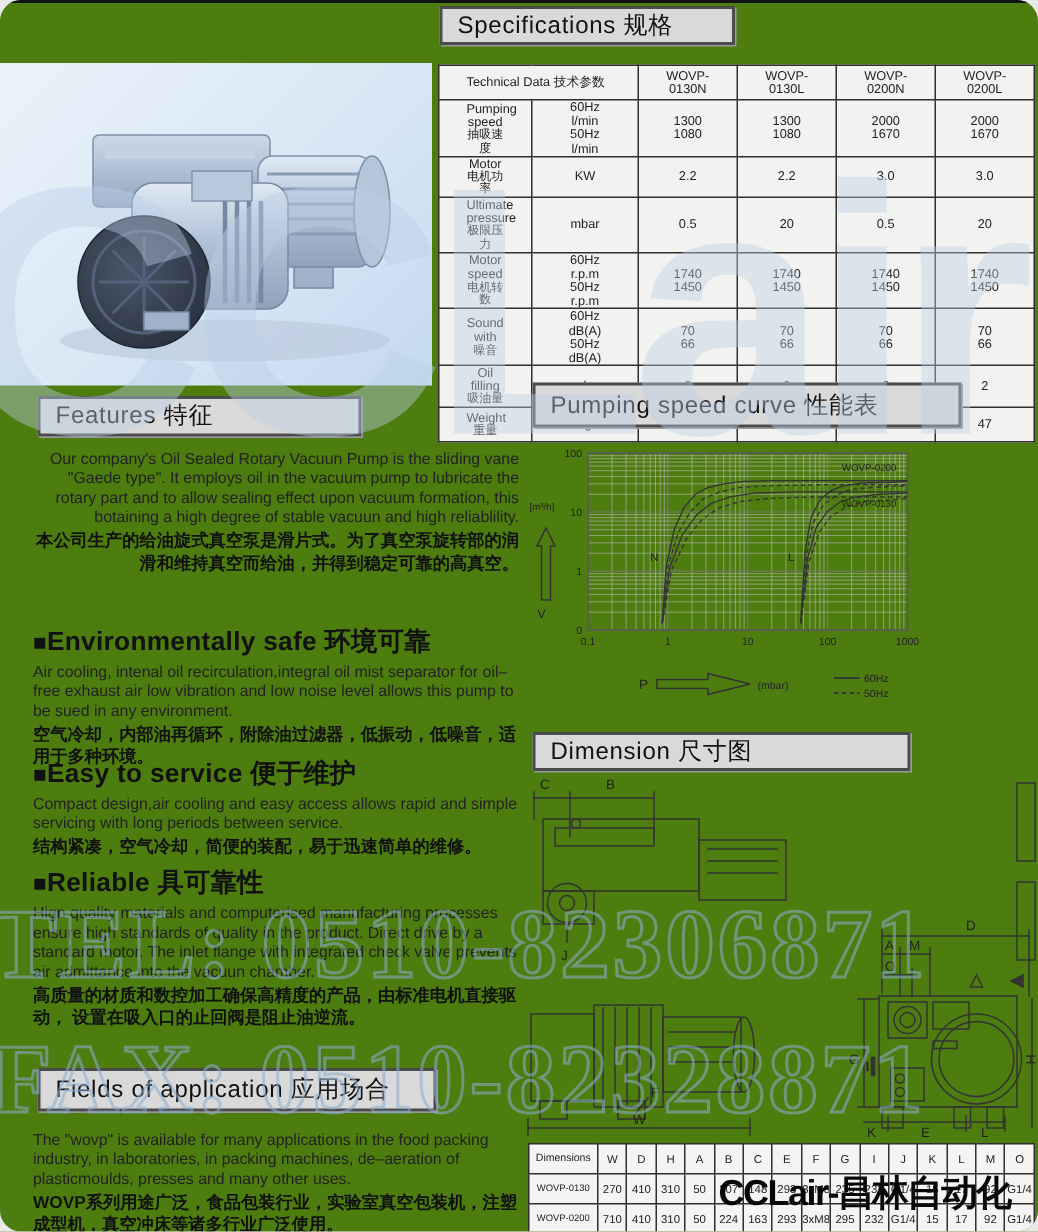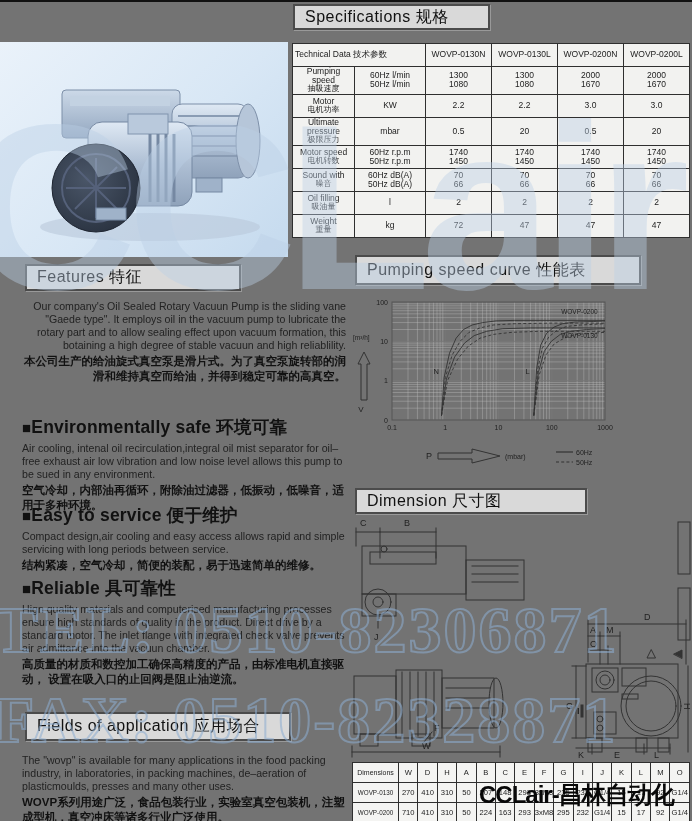--- a/index.html
+++ b/index.html
@@ -1,31 +1,31 @@
 <!DOCTYPE html>
 <html><head>
 <meta charset="utf-8">
 <style>
   html,body{margin:0;padding:0;background:#e9e9e9;}
-  .page{position:relative;width:692px;height:821px;background:#737373;overflow:hidden;
-        font-family:"Liberation Sans",sans-serif;color:#1c1c1c;}
+  .page{position:relative;width:692px;height:821px;background:#4d7c0f;overflow:hidden;
+        font-family:"Liberation Sans",sans-serif;color:#1c1c1c;border-radius:14px;}
   .top-rule{position:absolute;left:0;top:0;width:692px;height:2px;background:#111;}
 
   
   .hdr-box{position:absolute;background:#d9d9d9;border:2px solid #4b4b4b;box-shadow:1px 1px 0 #999;
            font-size:16px;letter-spacing:.5px;color:#111;display:flex;align-items:center;padding:0 10px;box-sizing:border-box;}
 
   
   .photo{position:absolute;left:0;top:42px;width:288px;height:215px;
          background:linear-gradient(135deg,#eaf2fa 0%,#d8e7f5 55%,#c5daee 100%);}
 
   
   .spec-wrap{position:absolute;left:292px;top:43px;width:397px;}
   table.spec{border-collapse:collapse;table-layout:fixed;width:397px;background:#f2f2f0;}
-  table.spec th,table.spec td{border:1px solid #2f2f2f;padding:0 2px;font-size:8.5px;line-height:1.08;
+  table.spec th,table.spec td{border:1px solid #2f2f2f;padding:0 18px;font-size:8.5px;line-height:1.08;
      text-align:center;vertical-align:middle;height:22px;overflow:hidden;font-weight:normal;color:#222;}
   table.spec td.lab{text-align:center;font-size:8.5px;}
   table.spec th{font-size:8.5px;}
   table.spec .zh{font-size:8px;}
 
   
   .tblock{position:absolute;left:22px;width:324px;}
   .tblock p{margin:0 0 2px 0;}
   .en{font-size:10.6px;line-height:1.22;color:#222;}
   .zh-p{font-size:11.5px;line-height:1.3;color:#111;font-weight:600;}
@@ -434,21 +434,21 @@
         <text x="175.399236345535" y="85.7404104771432" font-size="7.5" fill="#222" font-family="Liberation Sans, sans-serif">L</text>
         <text x="76" y="171" font-size="9" fill="#222" font-family="Liberation Sans, sans-serif">P</text>
         <path d="M88 165 L122 165 L122 161 L150 168 L122 175 L122 171 L88 171 Z" fill="none" stroke="#333" stroke-width="1"></path>
         <text x="155" y="171" font-size="7" fill="#222" font-family="Liberation Sans, sans-serif">(mbar)</text>
         <line x1="206" y1="164" x2="223" y2="164" stroke="#333" stroke-width="1.2" stroke-dasharray="none"></line>
         <text x="226" y="166.5" font-size="7" fill="#222" font-family="Liberation Sans, sans-serif">60Hz</text>
         <line x1="206" y1="174" x2="223" y2="174" stroke="#333" stroke-width="1.2" stroke-dasharray="3,2.2"></line>
         <text x="226" y="176.5" font-size="7" fill="#222" font-family="Liberation Sans, sans-serif">50Hz</text>
       </svg>
 
-    <div class="hdr-box" style="left:355px;top:488px;width:232px;height:26px;">
+    <div class="hdr-box" style="left:355px;top:488px;width:252px;height:26px;">
       <span>Dimension 尺寸图</span>
     </div>
 
     <svg class="dims-svg" width="344" height="243" viewBox="0 0 344 243" font-family="Liberation Sans, sans-serif" font-size="9" fill="#222" stroke-linecap="square">
       <g stroke="#333" fill="none" stroke-width="1">
 
         <line x1="8" y1="16" x2="32" y2="16"></line>
           <line x1="32" y1="16" x2="88" y2="16"></line>
         <line x1="8" y1="12" x2="8" y2="30"></line>
           <line x1="32" y1="12" x2="32" y2="42"></line>

